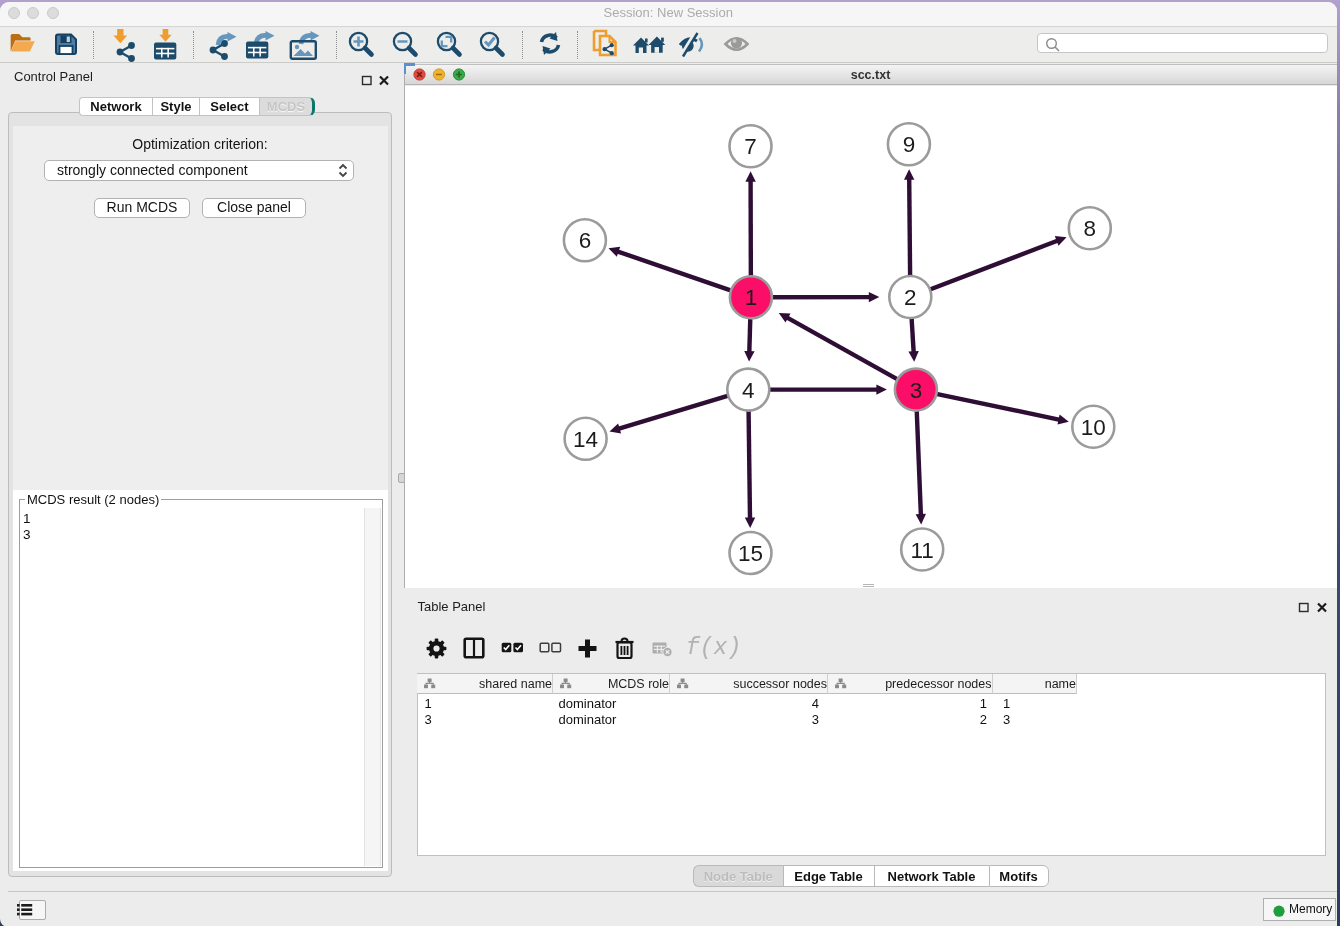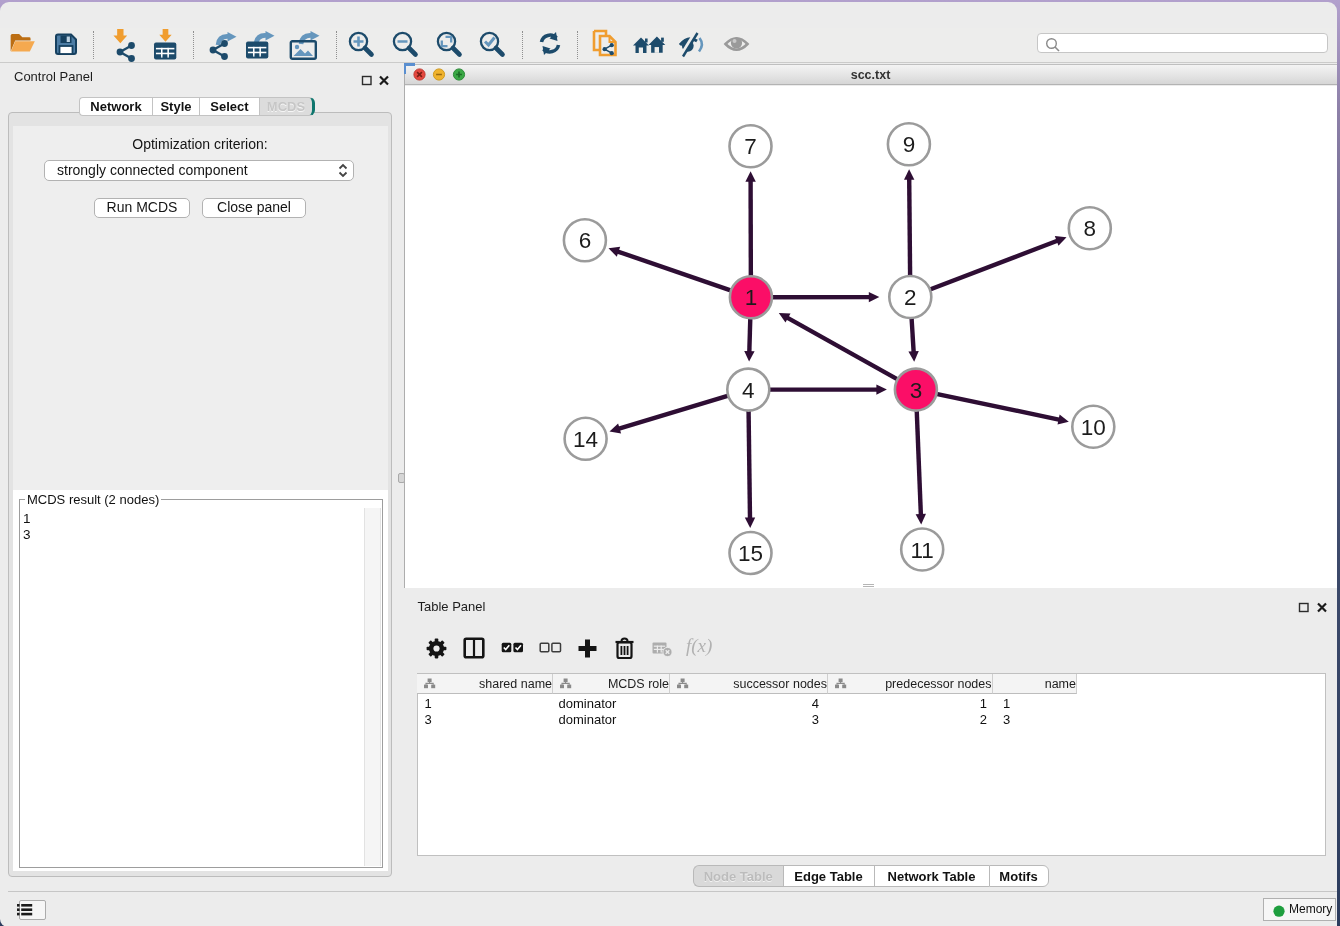--- a/index.html
+++ b/index.html
@@ -38,20 +38,26 @@
 .btab { top:272.5px; height:22px; background:#fff; border:1px solid #b9b9b9; border-right:none; font-size:13px; font-weight:700; color:#111; text-align:center; line-height:21px; }
 #statusbar { left:8px; top:890.5px; width:100%; height:35px; background:#ececec; border-top:1px solid #c6c6c6; }
 #listbtn { left:11px; top:8px; width:27px; height:20.5px; background:#f6f6f6; border:1px solid #ababab; border-radius:2px; }
 #membtn { left:1255px; top:6.5px; width:73px; height:23px; background:#f6f6f6; border:1px solid #b0b0b0; font-size:12px; color:#111; text-align:center; line-height:21px; }
 svg { position:absolute; overflow:visible; }
 #shift { position:absolute; left:0; top:-1.5px; width:1336.5px; height:926px; }
 </style></head>
 <body>
 <div id="win">
     <div id="shift">
+<div id="titlebar" class="abs">
+<div class="tl abs" style="left:7.7px"></div>
+<div class="tl abs" style="left:27.1px"></div>
+<div class="tl abs" style="left:47.1px"></div>
+<div id="apptitle" class="abs">Session: New Session</div>
+      </div>
 <div id="toolbar" class="abs"></div>
 <div class="sep abs" style="left:93px;top:31px"></div>
 <div class="sep abs" style="left:193px;top:31px"></div>
 <div class="sep abs" style="left:335.5px;top:31px"></div>
 <div class="sep abs" style="left:521.5px;top:31px"></div>
 <div class="sep abs" style="left:576.5px;top:31px"></div>
 <svg class="abs" style="left:7.5px;top:31px" width="28" height="23">
         <g transform="scale(1.06,1.02)">
           <path d="M2.5 20 L2.5 4.5 Q2.5 3 4 3 L10.5 3 L13.5 6.2 L20 6.2 Q21.3 6.2 21.3 7.5 L21.3 9.3 L6.8 9.3 Z" fill="#bc6e13"></path>
           <path d="M6.8 10 L25.3 10 L20.6 20 L2.8 20 Z" fill="#f5a94f"></path>
@@ -361,21 +367,21 @@
       </svg>
 <svg class="abs" style="left:652px;top:641px" width="21" height="17">
         <rect x="0.5" y="1.5" width="14" height="11" rx="1" fill="#adadad"></rect>
         <rect x="1.8" y="4.6" width="11.4" height="1.2" fill="#ececec"></rect>
         <rect x="1.8" y="7.8" width="11.4" height="1.2" fill="#ececec"></rect>
         <rect x="4.8" y="4.6" width="1.2" height="7" fill="#ececec"></rect>
         <rect x="8.6" y="4.6" width="1.2" height="7" fill="#ececec"></rect>
         <circle cx="15.5" cy="11" r="4.6" fill="#adadad" stroke="#ececec" stroke-width="1"></circle>
         <path d="M13.7 9.2 L17.3 12.8 M17.3 9.2 L13.7 12.8" stroke="#ececec" stroke-width="1.4"></path>
       </svg>
-<div class="abs" style="left:686px;top:635px;font-family:Liberation Serif, serif;font-style:italic;font-size:19px;color:#b2b2b2">f(x)</div>
+<div class="abs" style="left:686px;top:635px;font-family:Liberation Mono, monospace;font-style:italic;font-size:23px;color:#b2b2b2">f(x)</div>
 <div id="tblbox" class="abs"></div>
 <div class="hcell abs" style="left:416.5px;width:136.5px">shared name</div>
 <svg class="abs" style="left:423.5px;top:677.5px" width="12" height="11">
         <g fill="#8a8a8a">
           <rect x="3.6" y="0.5" width="4" height="3.6"></rect>
           <rect x="0" y="6.6" width="4" height="3.6"></rect>
           <rect x="7.2" y="6.6" width="4" height="3.6"></rect>
           <path d="M5.6 4 L5.6 5.5 M2 6.8 L2 5.4 L9.2 5.4 L9.2 6.8" fill="none" stroke="#8a8a8a" stroke-width="1.1"></path>
         </g>
       </svg>

